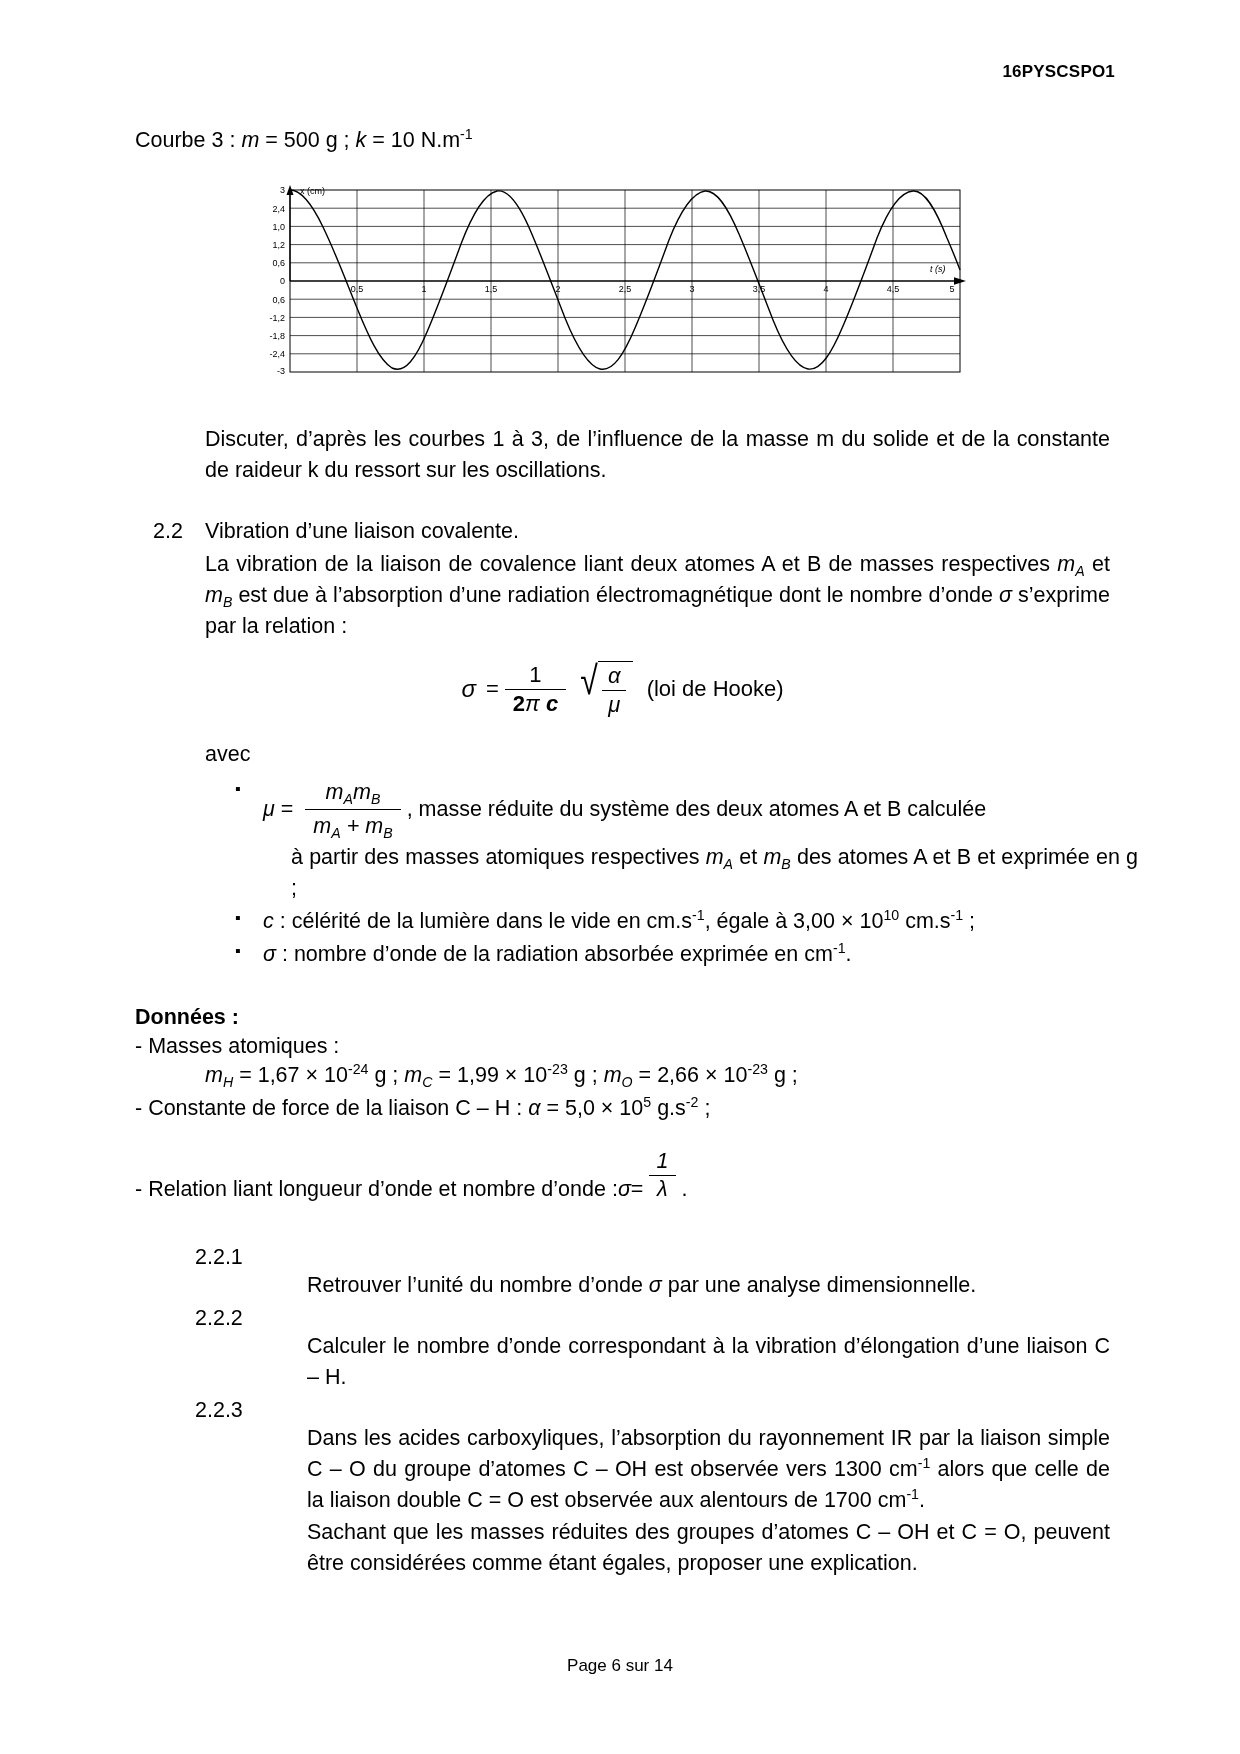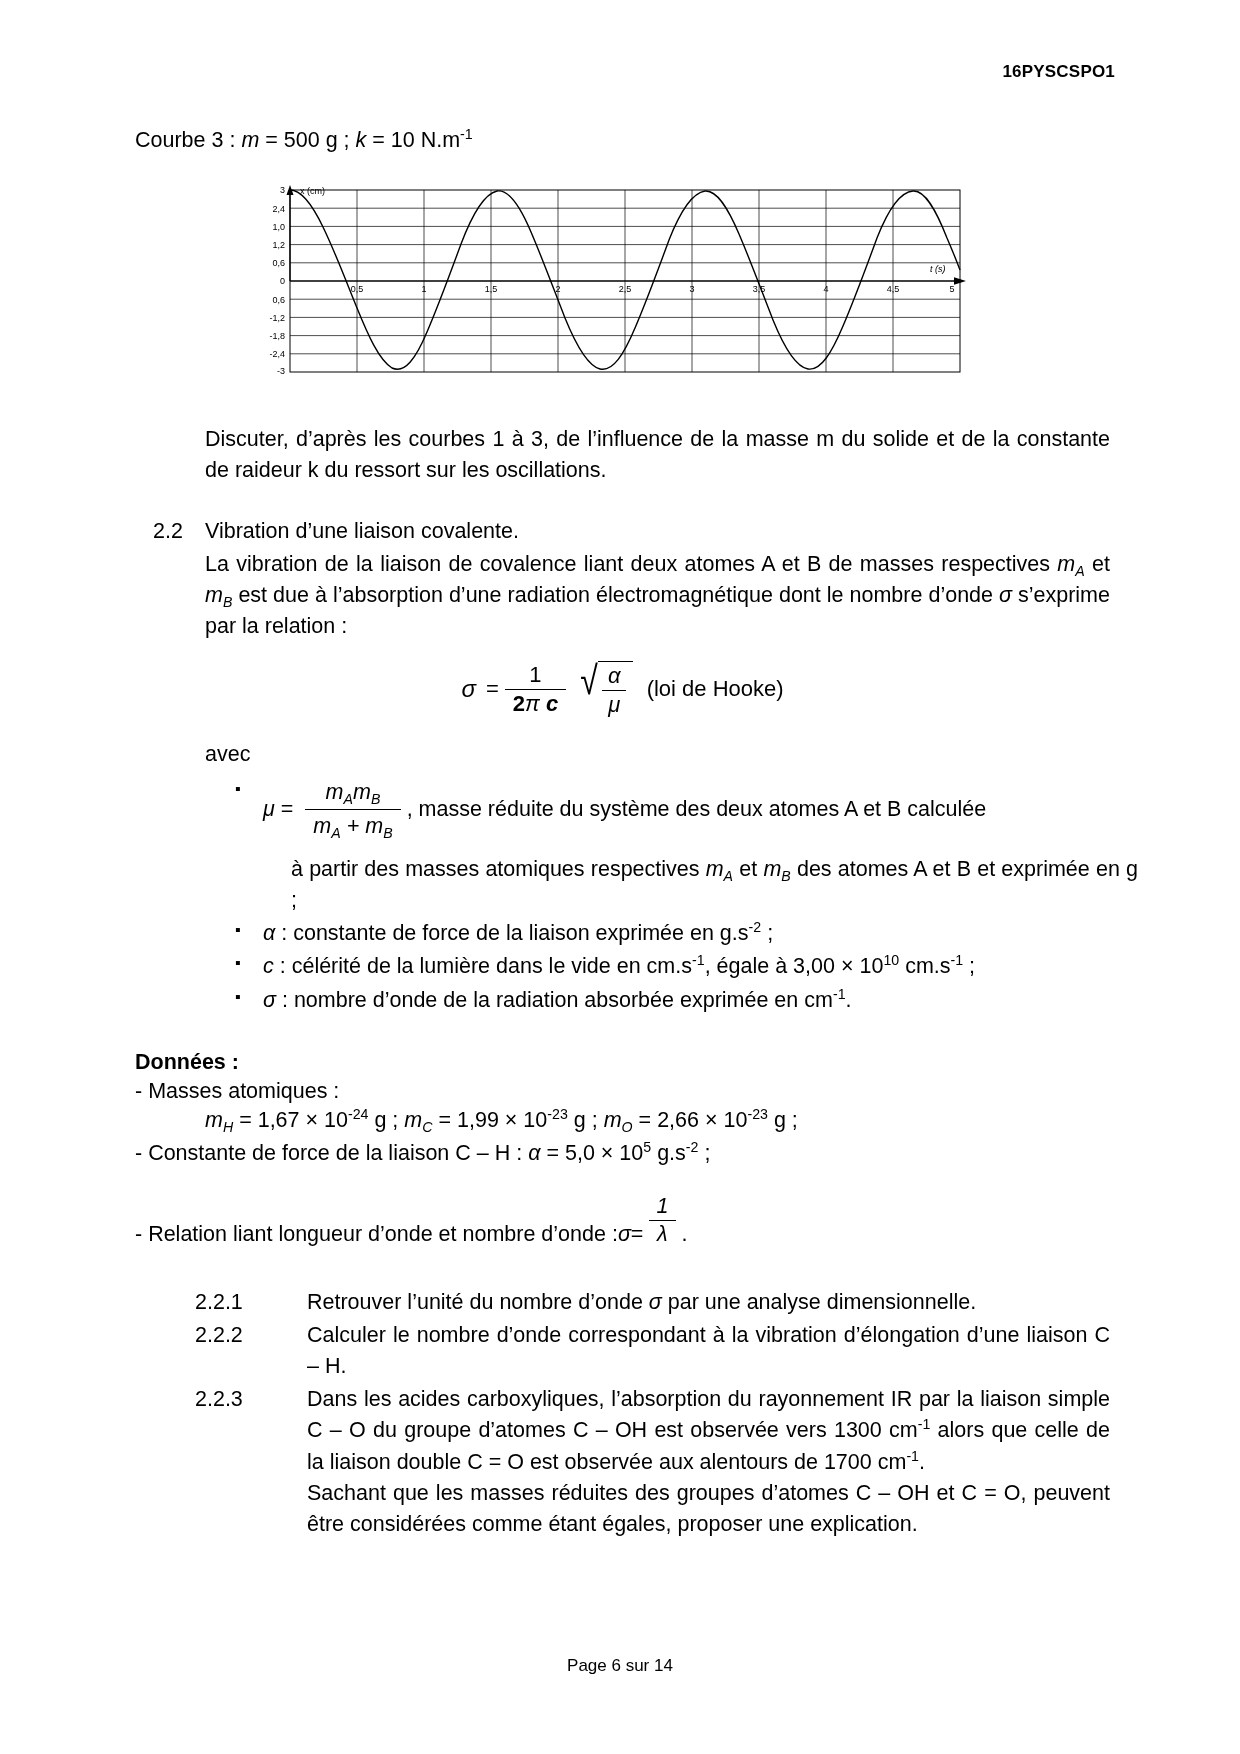--- a/index.html
+++ b/index.html
@@ -126,21 +126,21 @@
     position: absolute;
     left: 0;
     top: 0;
     font-size: 16px;
   }
   .mu-def {
     display: flex;
     align-items: center;
     font-size: 21.5px;
   }
-  .cont-text { margin-left: 28px; margin-top: 12px; }
+  .cont-text { margin-left: 28px; margin-top: 0; }
 
   .donnees {
     margin-top: 34px;
     font-size: 21.5px;
     font-weight: bold;
   }
   .don-line { font-size: 21.5px; margin-top: 4px; }
   .don-indent { margin-left: 70px; }
 
   .lam-frac {
@@ -156,21 +156,21 @@
 
   .q-list { margin-top: 40px; margin-left: 60px; }
   .q-item {
     display: flex;
     font-size: 21.5px;
     line-height: 1.45;
     margin-bottom: 2px;
     gap: 40px;
   }
   .q-item .q-num { width: 72px; flex: 0 0 72px; }
-  .q-item .q-body { width: 838px; text-align: justify; }
+  .q-item .q-body { width: 838px; text-align: justify; margin-top: 28px; }
   .q-sub { margin-top: 0px; }
 
   .footer {
     position: absolute;
     bottom: 78px;
     width: 100%;
     text-align: center;
     font-size: 17px;
     font-weight: normal;
   }
@@ -320,23 +320,20 @@
             <span class="num-f it">m<sub>A</sub>m<sub>B</sub></span>
             <span class="den-f it">m<sub>A</sub> + m<sub>B</sub></span>
           </span>
           <span>,  masse réduite du système des deux atomes A et B calculée</span>
         </div>
         <div class="cont-text">
           <span>à partir des masses atomiques respectives </span><span class="it">m<sub>A</sub></span><span> et </span><span class="it">m<sub>B</sub></span><span> des atomes A et B et exprimée en g ;</span>
         </div>
       </li>
       <li>
-        <span class="it">α</span><span> : constante de force de la liaison exprimée en g.s</span><sup>-2</sup><span> ;</span>
-      </li>
-      <li>
         <span class="it">c</span><span> : célérité de la lumière dans le vide en cm.s</span><sup>-1</sup><span>, égale à 3,00 </span><span>×</span><span> 10</span><sup>10</sup><span> cm.s</span><sup>-1</sup><span> ;</span>
       </li>
       <li>
         <span class="it">σ</span><span> : nombre d’onde de la radiation absorbée exprimée en cm</span><sup>-1</sup><span>.</span>
       </li>
     </ul>
 
     <div class="donnees">Données :</div>
     <div class="don-line">- Masses atomiques :</div>
     <div class="don-line don-indent">

